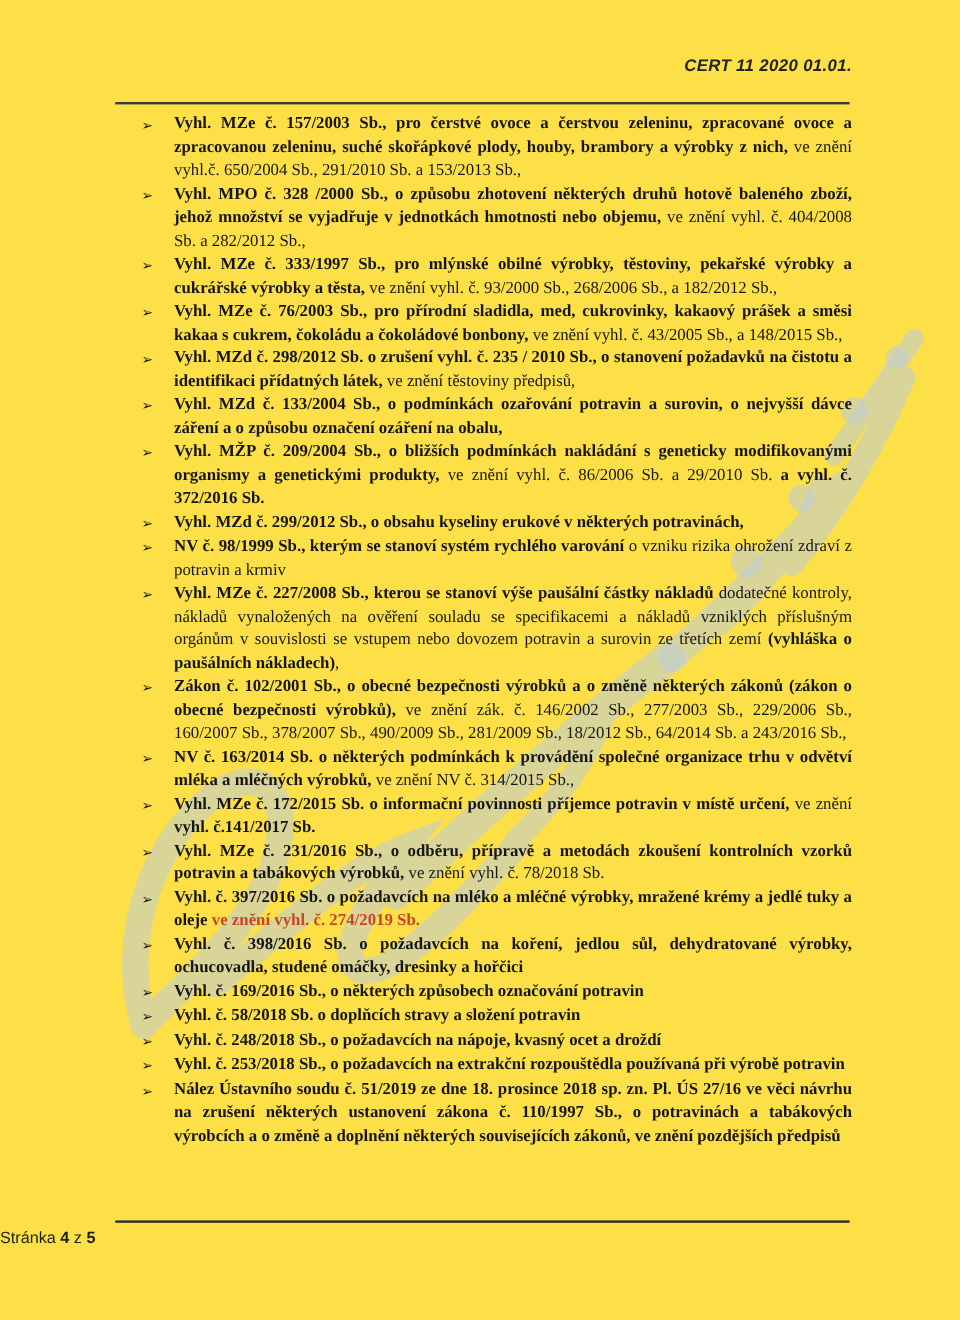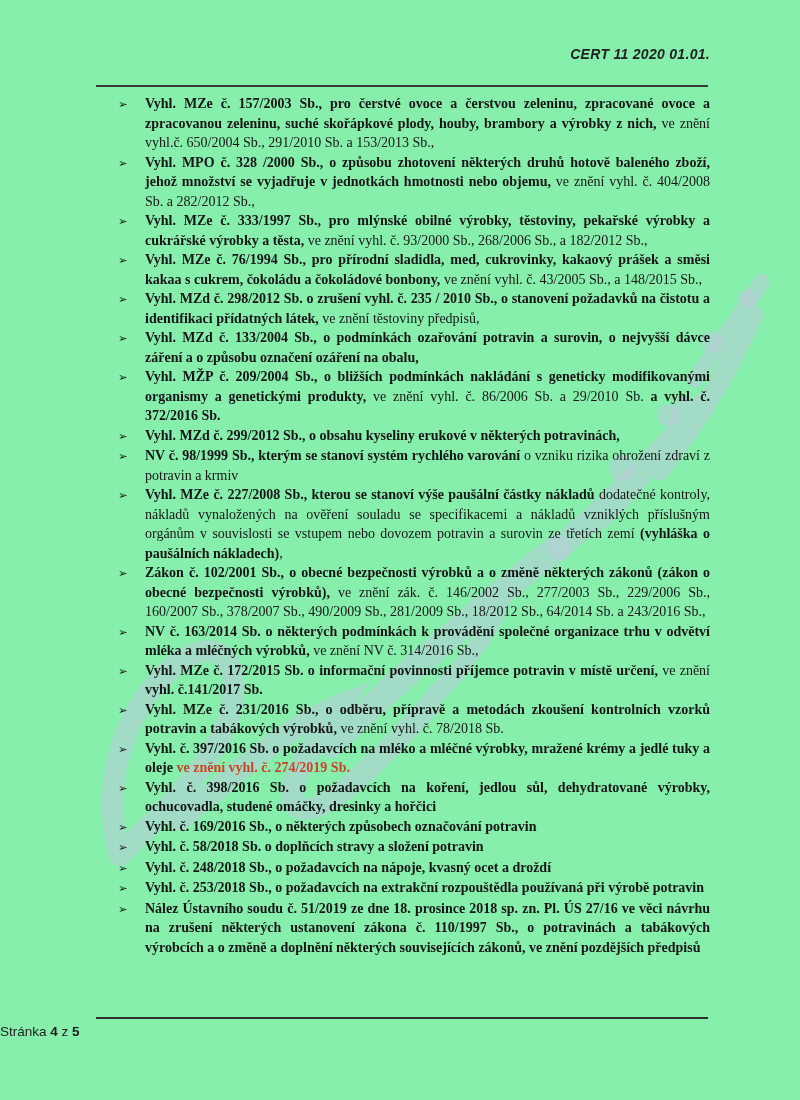--- a/index.html
+++ b/index.html
@@ -1,19 +1,19 @@
 <!DOCTYPE html>
 <html style="--ink: #1b1b1b; --red: #c8452a;"><head>
 <meta charset="utf-8">
 <style>
   html,body{margin:0;padding:0;background:#e8e8e8;}
   .page{
     position:relative;
     width:800px;height:1100px;
-    background:#86efac;
+    background:#fde047;
     overflow:hidden;
     font-family:"Liberation Serif", serif;
     color:var(--ink,#1b1b1b);
     margin:0 auto;
   }
   .watermark{
     position:absolute;left:0;top:0;width:800px;height:1100px;
     z-index:0;pointer-events:none;
   }
   .header-ref{
@@ -90,21 +90,21 @@
       <div class="item">
         <span class="bullet">➢</span>
         <div class="itext"><span class="seg-b">Vyhl. MPO č. 328 /2000 Sb., o způsobu zhotovení některých druhů hotově baleného zboží, jehož množství se vyjadřuje v jednotkách hmotnosti nebo objemu,</span><span class="seg-r"> ve znění vyhl. č. 404/2008 Sb. a 282/2012 Sb.,</span></div>
       </div>
       <div class="item">
         <span class="bullet">➢</span>
         <div class="itext"><span class="seg-b">Vyhl. MZe č. 333/1997 Sb., pro mlýnské obilné výrobky, těstoviny, pekařské výrobky a cukrářské výrobky a těsta,</span><span class="seg-r"> ve znění vyhl. č. 93/2000 Sb., 268/2006 Sb., a 182/2012 Sb.,</span></div>
       </div>
       <div class="item">
         <span class="bullet">➢</span>
-        <div class="itext"><span class="seg-b">Vyhl. MZe č. 76/1994 Sb., pro přírodní sladidla, med, cukrovinky, kakaový prášek a směsi kakaa s cukrem, čokoládu a čokoládové bonbony,</span><span class="seg-r"> ve znění vyhl. č. 43/2005 Sb., a 148/2015 Sb.,</span></div>
+        <div class="itext"><span class="seg-b">Vyhl. MZe č. 76/2003 Sb., pro přírodní sladidla, med, cukrovinky, kakaový prášek a směsi kakaa s cukrem, čokoládu a čokoládové bonbony,</span><span class="seg-r"> ve znění vyhl. č. 43/2005 Sb., a 148/2015 Sb.,</span></div>
       </div>
       <div class="item">
         <span class="bullet">➢</span>
         <div class="itext"><span class="seg-b">Vyhl. MZd č. 298/2012 Sb. o zrušení vyhl. č. 235 / 2010 Sb., o stanovení požadavků na čistotu a identifikaci přídatných látek,</span><span class="seg-r"> ve znění těstoviny předpisů,</span></div>
       </div>
       <div class="item">
         <span class="bullet">➢</span>
         <div class="itext"><span class="seg-b">Vyhl. MZd č. 133/2004 Sb., o podmínkách ozařování potravin a surovin, o nejvyšší dávce záření a o způsobu označení ozáření na obalu,</span></div>
       </div>
       <div class="item">
@@ -122,21 +122,21 @@
       <div class="item">
         <span class="bullet">➢</span>
         <div class="itext"><span class="seg-b">Vyhl. MZe č. 227/2008 Sb., kterou se stanoví výše paušální částky nákladů</span><span class="seg-r"> dodatečné kontroly, nákladů vynaložených na ověření souladu se specifikacemi a nákladů vzniklých příslušným orgánům v souvislosti se vstupem nebo dovozem potravin a surovin ze třetích zemí </span><span class="seg-b">(vyhláška o paušálních nákladech)</span><span class="seg-r">,</span></div>
       </div>
       <div class="item">
         <span class="bullet">➢</span>
         <div class="itext"><span class="seg-b">Zákon č. 102/2001 Sb., o obecné bezpečnosti výrobků a o změně některých zákonů (zákon o obecné bezpečnosti výrobků),</span><span class="seg-r"> ve znění zák. č. 146/2002 Sb., 277/2003 Sb., 229/2006 Sb., 160/2007 Sb., 378/2007 Sb., 490/2009 Sb., 281/2009 Sb., 18/2012 Sb., 64/2014 Sb. a 243/2016 Sb.,</span></div>
       </div>
       <div class="item">
         <span class="bullet">➢</span>
-        <div class="itext"><span class="seg-b">NV č. 163/2014 Sb. o některých podmínkách k provádění společné organizace trhu v odvětví mléka a mléčných výrobků,</span><span class="seg-r"> ve znění NV č. 314/2016 Sb.,</span></div>
+        <div class="itext"><span class="seg-b">NV č. 163/2014 Sb. o některých podmínkách k provádění společné organizace trhu v odvětví mléka a mléčných výrobků,</span><span class="seg-r"> ve znění NV č. 314/2015 Sb.,</span></div>
       </div>
       <div class="item">
         <span class="bullet">➢</span>
         <div class="itext"><span class="seg-b">Vyhl. MZe č. 172/2015 Sb. o informační povinnosti příjemce potravin v místě určení,</span><span class="seg-r"> ve znění </span><span class="seg-b">vyhl. č.141/2017 Sb.</span></div>
       </div>
       <div class="item">
         <span class="bullet">➢</span>
         <div class="itext"><span class="seg-b">Vyhl. MZe č. 231/2016 Sb., o odběru, přípravě a metodách zkoušení kontrolních vzorků potravin a tabákových výrobků,</span><span class="seg-r"> ve znění vyhl. č. 78/2018 Sb.</span></div>
       </div>
       <div class="item">

